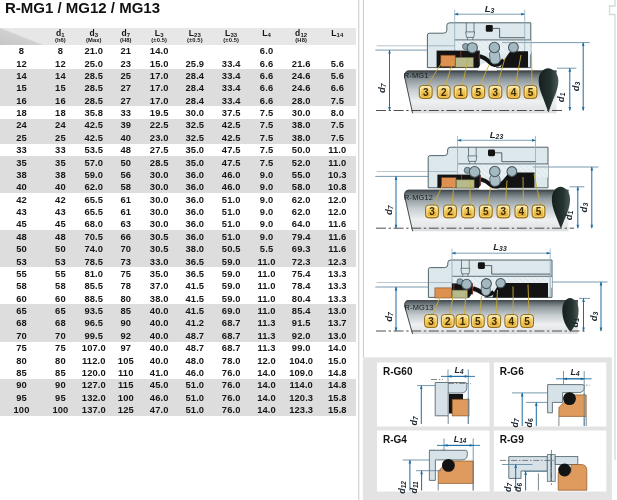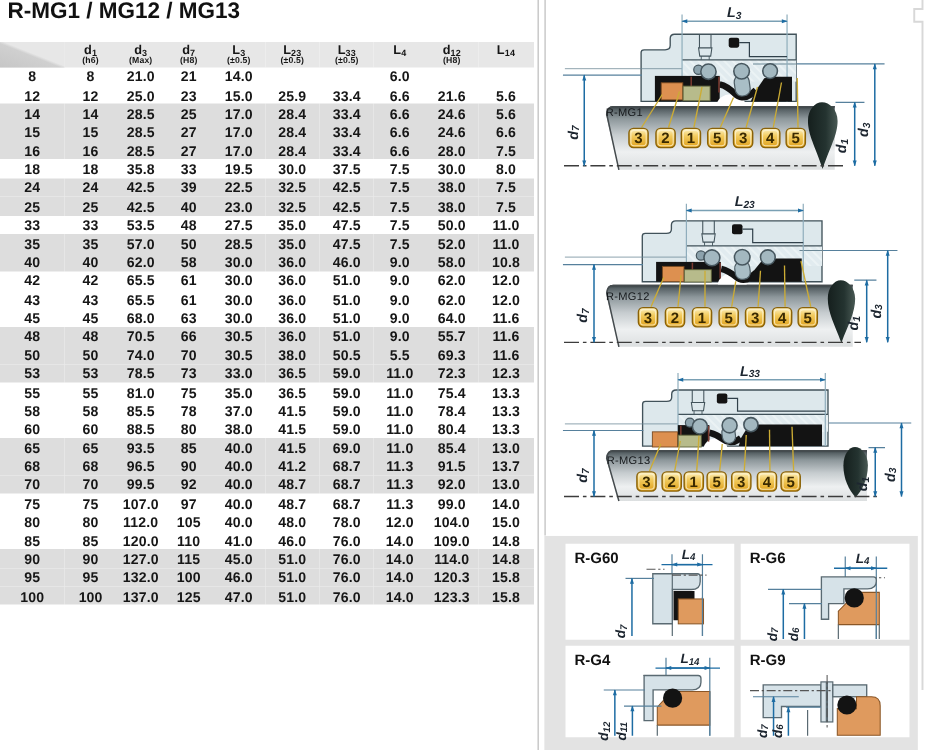--- a/index.html
+++ b/index.html
@@ -192,20 +192,32 @@
         <td>57.0</td>
         <td>50</td>
         <td>28.5</td>
         <td>35.0</td>
         <td>47.5</td>
         <td>7.5</td>
         <td>52.0</td>
         <td>11.0</td>
       </tr>
 <tr class="b">
+        <td class="lab">38</td>
+        <td>38</td>
+        <td>59.0</td>
+        <td>56</td>
+        <td>30.0</td>
+        <td>36.0</td>
+        <td>46.0</td>
+        <td>9.0</td>
+        <td>55.0</td>
+        <td>10.3</td>
+      </tr>
+<tr class="b">
         <td class="lab">40</td>
         <td>40</td>
         <td>62.0</td>
         <td>58</td>
         <td>30.0</td>
         <td>36.0</td>
         <td>46.0</td>
         <td>9.0</td>
         <td>58.0</td>
         <td>10.8</td>
@@ -248,21 +260,21 @@
       </tr>
 <tr class="b">
         <td class="lab">48</td>
         <td>48</td>
         <td>70.5</td>
         <td>66</td>
         <td>30.5</td>
         <td>36.0</td>
         <td>51.0</td>
         <td>9.0</td>
-        <td>55.7</td>
+        <td>79.4</td>
         <td>11.6</td>
       </tr>
 <tr class="b">
         <td class="lab">50</td>
         <td>50</td>
         <td>74.0</td>
         <td>70</td>
         <td>30.5</td>
         <td>38.0</td>
         <td>50.5</td>

